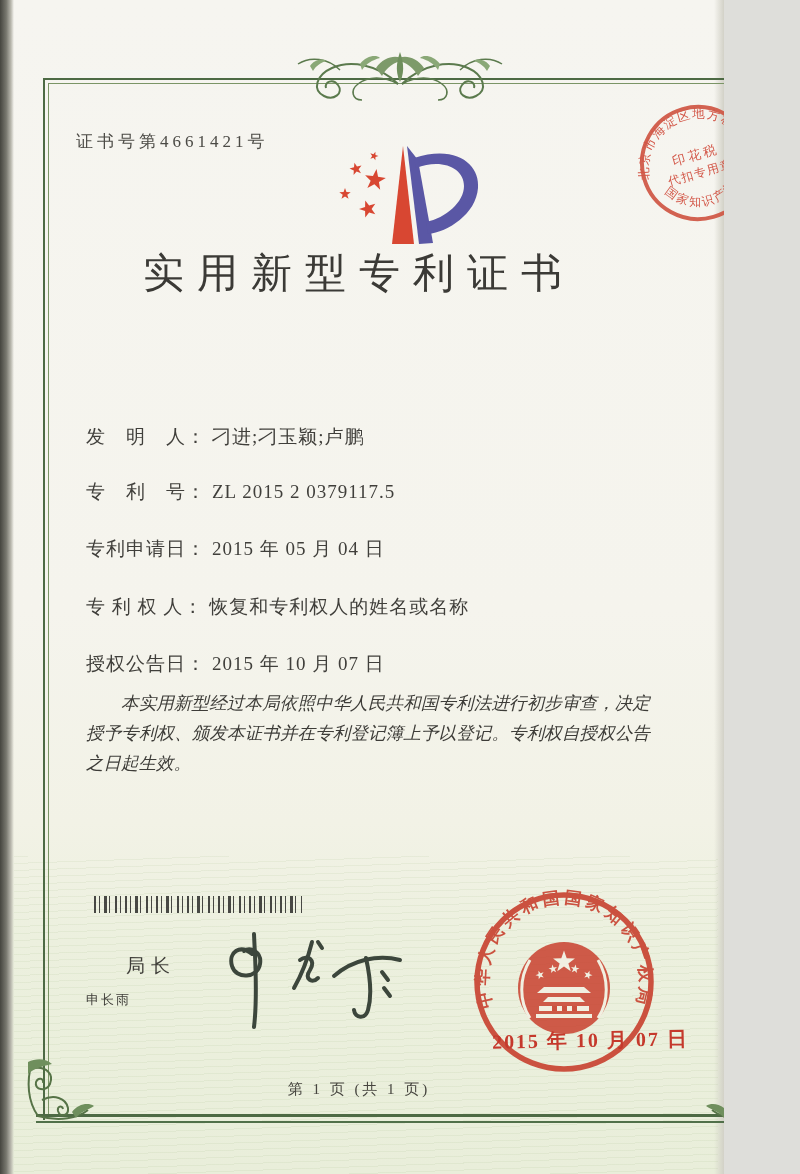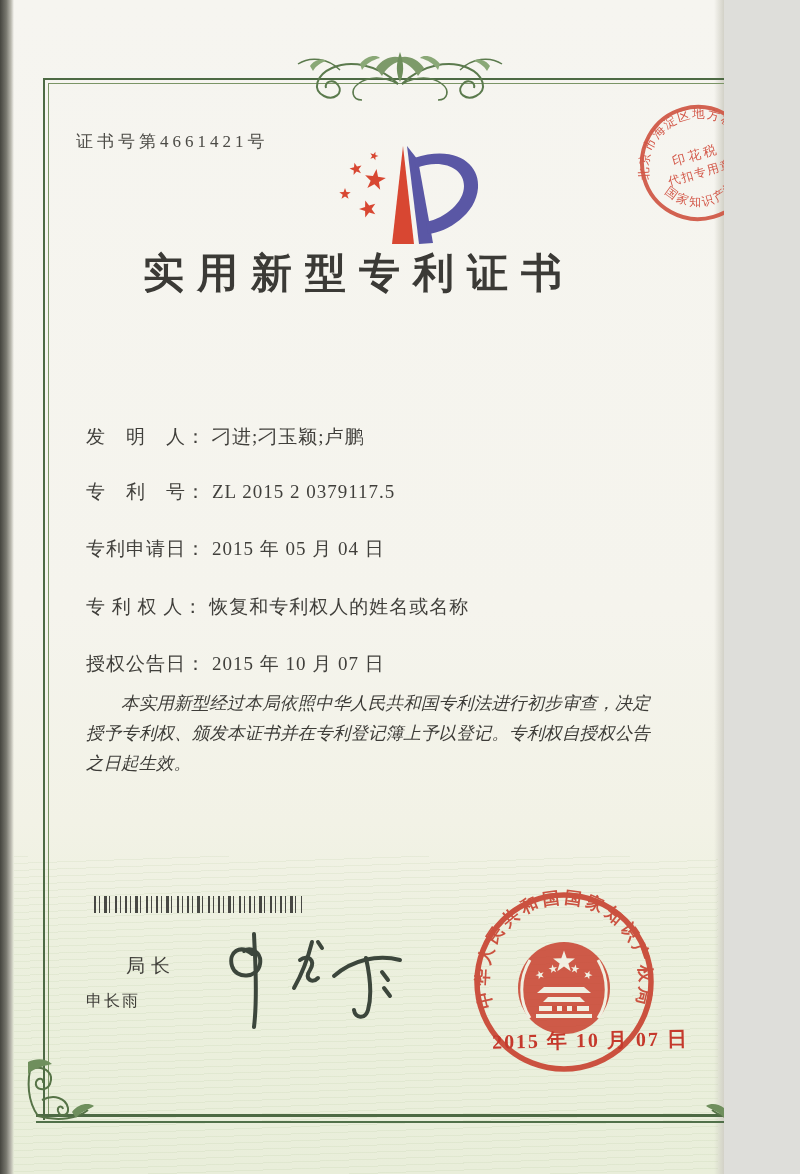--- a/index.html
+++ b/index.html
@@ -14,36 +14,36 @@
     background:repeating-linear-gradient(178deg,rgba(140,170,110,.10) 0 1px,rgba(0,0,0,0) 1px 7px);}
   .frame{position:absolute;left:43px;top:78px;width:711px;height:1042px;box-sizing:border-box;
     border:2px solid #4d6a44;border-bottom:0;}
   .frame::after{content:"";position:absolute;inset:3px;border:1px solid #7b9566;border-bottom:0;}
   .bottom-rule{position:absolute;left:36px;width:728px;top:1114px;height:4px;
     border-top:3px solid #4d6a44;border-bottom:2px solid #51704a;}
   .cert-no{position:absolute;left:76px;top:130px;font-size:17px;letter-spacing:4px;color:#4b4a45;}
   .logo{position:absolute;left:330px;top:136px;}
   .tax-stamp{position:absolute;left:633px;top:98px;transform:rotate(-16deg);opacity:.9;}
   .big-title{position:absolute;left:0;right:6px;top:246px;text-align:center;font-size:41px;
-    font-weight:bold;letter-spacing:13px;color:#3b3a36;}
+    font-weight:normal;letter-spacing:13px;color:#3b3a36;}
   .field{position:absolute;left:86px;font-size:19px;color:#403f3b;letter-spacing:1px;white-space:nowrap;}
   .field .lbl{margin-right:6px;}
   .paras{position:absolute;left:86px;right:74px;top:688px;font-size:17.5px;line-height:30px;
     color:#3d3c38;text-align:justify;}
   .paras p{margin:0;text-indent:2em;font-style:italic;}
   .barcode{position:absolute;left:94px;top:896px;width:208px;height:17px;opacity:.85;
     background:repeating-linear-gradient(90deg,
       #2a2a28 0 2px,rgba(0,0,0,0) 2px 5px,
       #2a2a28 5px 6px,rgba(0,0,0,0) 6px 10px,
       #2a2a28 10px 13px,rgba(0,0,0,0) 13px 15px,
       #2a2a28 15px 16px,rgba(0,0,0,0) 16px 21px,
       #2a2a28 21px 23px,rgba(0,0,0,0) 23px 26px,
       #2a2a28 26px 27px,rgba(0,0,0,0) 27px 31px);}
   .signer-title{position:absolute;left:86px;top:953px;font-size:19px;letter-spacing:6px;color:#3f3e39;margin-left:40px;}
-  .signer-name{position:absolute;left:86px;top:991px;font-size:16px;letter-spacing:2px;color:#3f3e39;}
+  .signer-name{position:absolute;left:86px;top:991px;font-size:13px;letter-spacing:2px;color:#3f3e39;}
   .signature{position:absolute;left:200px;top:924px;}
   .seal{position:absolute;left:468px;top:886px;opacity:.93;}
   .seal-date{position:absolute;left:492px;top:1027px;font-size:20px;font-weight:bold;
     color:#c5392c;letter-spacing:2px;transform:rotate(-1deg);}
   .page-footer{position:absolute;left:0;right:6px;top:1080px;text-align:center;
     font-size:15px;letter-spacing:3px;color:#46453f;}
   .top-ornament{position:absolute;left:280px;top:46px;}
   .corner-fl{position:absolute;top:1056px;}
   .corner-fl.left{left:20px;}
   .corner-fl.right{left:680px;transform:scaleX(-1);}
@@ -188,14 +188,15 @@
       </g>
       <g fill="#c94634">
         <rect x="-12" y="18" width="5" height="5"></rect>
         <rect x="-2" y="18" width="5" height="5"></rect>
         <rect x="8" y="18" width="5" height="5"></rect>
       </g>
     </g>
   </svg>
   <div class="seal-date">2015 年 10 月 07 日</div>
 
+  <div class="page-footer">第 1 页 (共 1 页)</div>
 
 </div>
 
 </body></html>

